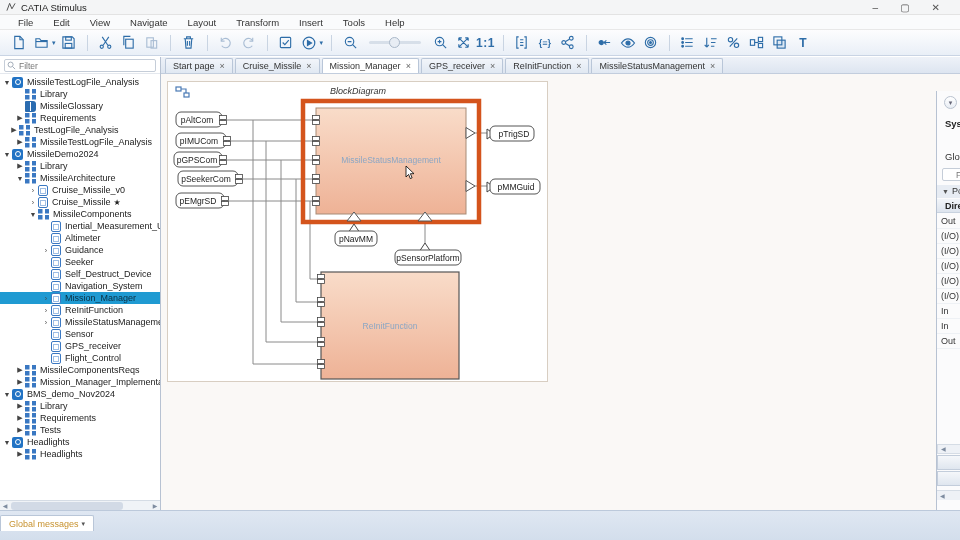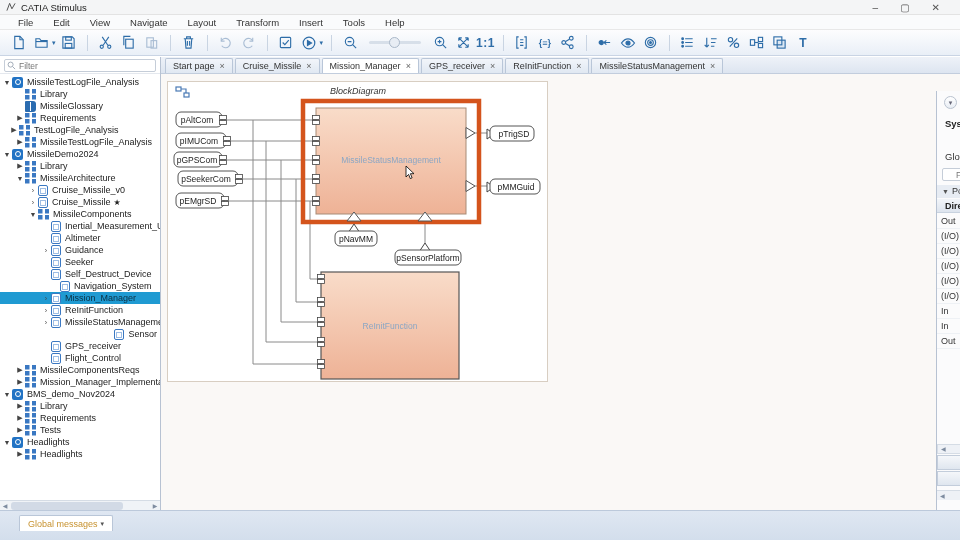--- a/index.html
+++ b/index.html
@@ -86,21 +86,21 @@
   .rp-header { position:absolute; left:0; top:108px; width:100%; height:14px; background:linear-gradient(#f2f5f9,#dde4ee); border-bottom:1px solid #c8d2df; font-weight:bold; font-size:9px; padding-left:8px; line-height:14px; color:#222; }
   .rp-rows { position:absolute; left:0; top:123px; width:100%; }
   .rp-row { height:15px; line-height:15px; font-size:9px; padding-left:4px; border-bottom:1px solid #eef1f5; color:#333; }
   .rp-hscroll { position:absolute; left:0; bottom:56px; width:100%; height:10px; background:#eef1f6; border:1px solid #d5dce5; font-size:6px; color:#7e8ca0; padding-left:3px; line-height:9px; }
   .rp-btn { position:absolute; left:0; width:100%; height:15px; background:linear-gradient(#f5f7fa,#dfe6ef); border:1px solid #c3cddb; font-size:9px; text-align:center; line-height:14px; color:#333; }
   .rp-btn.b1 { bottom:40px; } .rp-btn.b2 { bottom:24px; }
   .rp-bscroll { position:absolute; left:0; bottom:10px; width:100%; height:10px; background:#eef1f6; border-top:1px solid #d5dce5; font-size:6px; color:#7e8ca0; padding:1px 3px; display:flex; justify-content:space-between; }
 
   
   .bottombar { position:absolute; left:0; right:0; bottom:0; height:30px; background:linear-gradient(#dfe7f2,#d3deec); border-top:1px solid #bcc9db; }
-  .gmtab { position:absolute; left:19px; top:4px; height:16px; background:#fff; border:1px solid #b9c6d8; border-bottom:none; border-radius:2px 2px 0 0; font-size:9px; color:#c7922f; padding:2px 8px; display:flex; align-items:center; gap:5px; }
+  .gmtab { position:absolute; left:0; top:4px; height:16px; background:#fff; border:1px solid #b9c6d8; border-bottom:none; border-radius:2px 2px 0 0; font-size:9px; color:#c7922f; padding:2px 8px; display:flex; align-items:center; gap:5px; }
   .gmtab .caret { color:#555; }
 </style>
 </head>
 <body>
 
 <div class="titlebar">
   <span class="logo">
     <svg width="10" height="10" viewBox="0 0 11 10">
         <path d="M1 9L4 1l2.5 6L10 1" stroke="#555" fill="none" stroke-width="1.1"></path>
       </svg>
@@ -418,21 +418,21 @@
           <span class="tstar"></span>
         </div>
 
         <div class="titem" style="padding-left: 41px;">
           <span class="exp" style="visibility: hidden;"></span>
           <span class="ticon" data-icon="component"></span>
           <span class="tlabel">Self_Destruct_Device</span>
           <span class="tstar"></span>
         </div>
 
-        <div class="titem" style="padding-left: 41px; margin-left: 9px;">
+        <div class="titem" style="padding-left: 41px;">
           <span class="exp" style="visibility: hidden;"></span>
           <span class="ticon" data-icon="component"></span>
           <span class="tlabel">Navigation_System</span>
           <span class="tstar"></span>
         </div>
 
         <div class="titem sel" style="padding-left: 41px;">
           <span class="exp">›</span>
           <span class="ticon" data-icon="component"></span>
           <span class="tlabel">Mission_Manager</span>
@@ -446,21 +446,21 @@
           <span class="tstar"></span>
         </div>
 
         <div class="titem" style="padding-left: 41px;">
           <span class="exp">›</span>
           <span class="ticon" data-icon="component"></span>
           <span class="tlabel">MissileStatusManagement</span>
           <span class="tstar"></span>
         </div>
 
-        <div class="titem" style="padding-left: 41px; justify-content: flex-end;">
+        <div class="titem" style="padding-left: 41px;">
           <span class="exp" style="visibility: hidden;"></span>
           <span class="ticon" data-icon="component"></span>
           <span class="tlabel">Sensor</span>
           <span class="tstar"></span>
         </div>
 
         <div class="titem" style="padding-left: 41px;">
           <span class="exp" style="visibility: hidden;"></span>
           <span class="ticon" data-icon="component"></span>
           <span class="tlabel">GPS_receiver</span>

